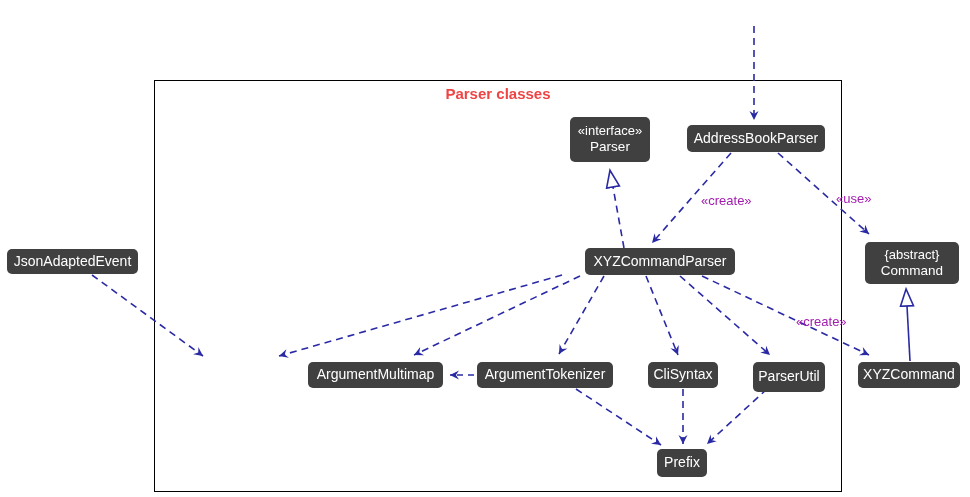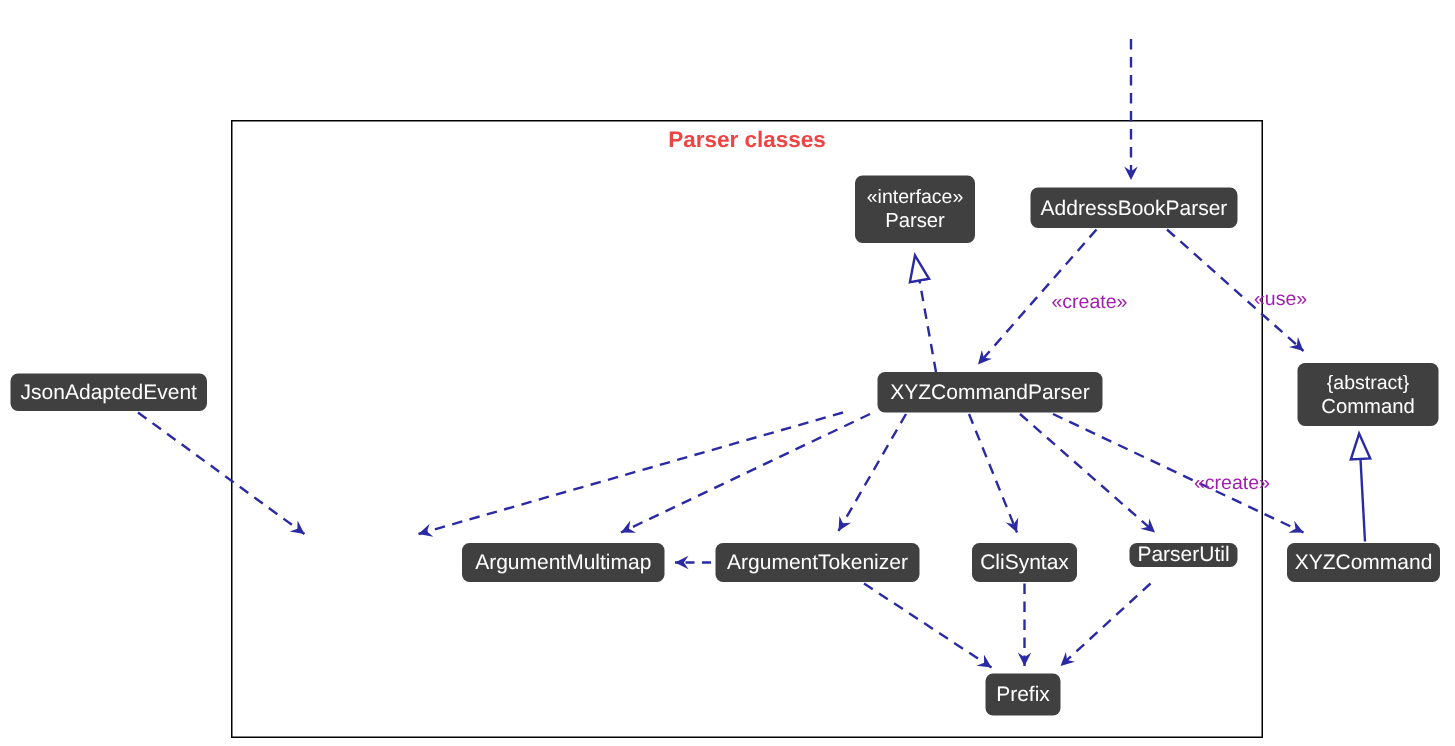--- a/index.html
+++ b/index.html
@@ -95,21 +95,21 @@
   </div>
 
   <div class="node" style="left:477px;top:362px;width:136px;height:26px;">
     <span class="node-single">ArgumentTokenizer</span>
   </div>
 
   <div class="node" style="left:648px;top:362px;width:70px;height:26px;">
     <span class="node-single">CliSyntax</span>
   </div>
 
-  <div class="node" style="left:753px;top:362px;width:72px;height:16px;">
+  <div class="node" style="left:753px;top:362px;width:72px;height:30px;">
     <span class="node-single">ParserUtil</span>
   </div>
 
   <div class="node" style="left:858px;top:362px;width:102px;height:26px;">
     <span class="node-single">XYZCommand</span>
   </div>
 
   <div class="node" style="left:657px;top:449px;width:50px;height:28px;">
     <span class="node-single">Prefix</span>
   </div>

